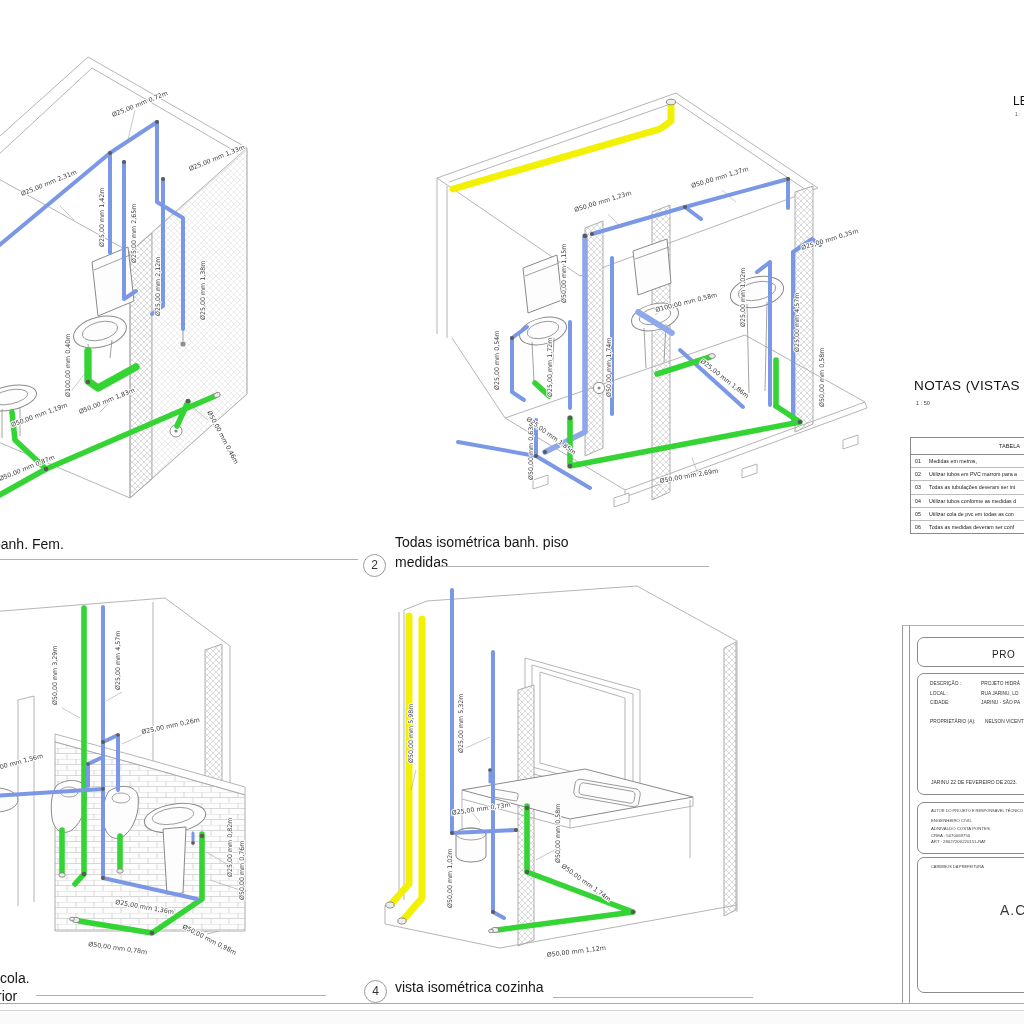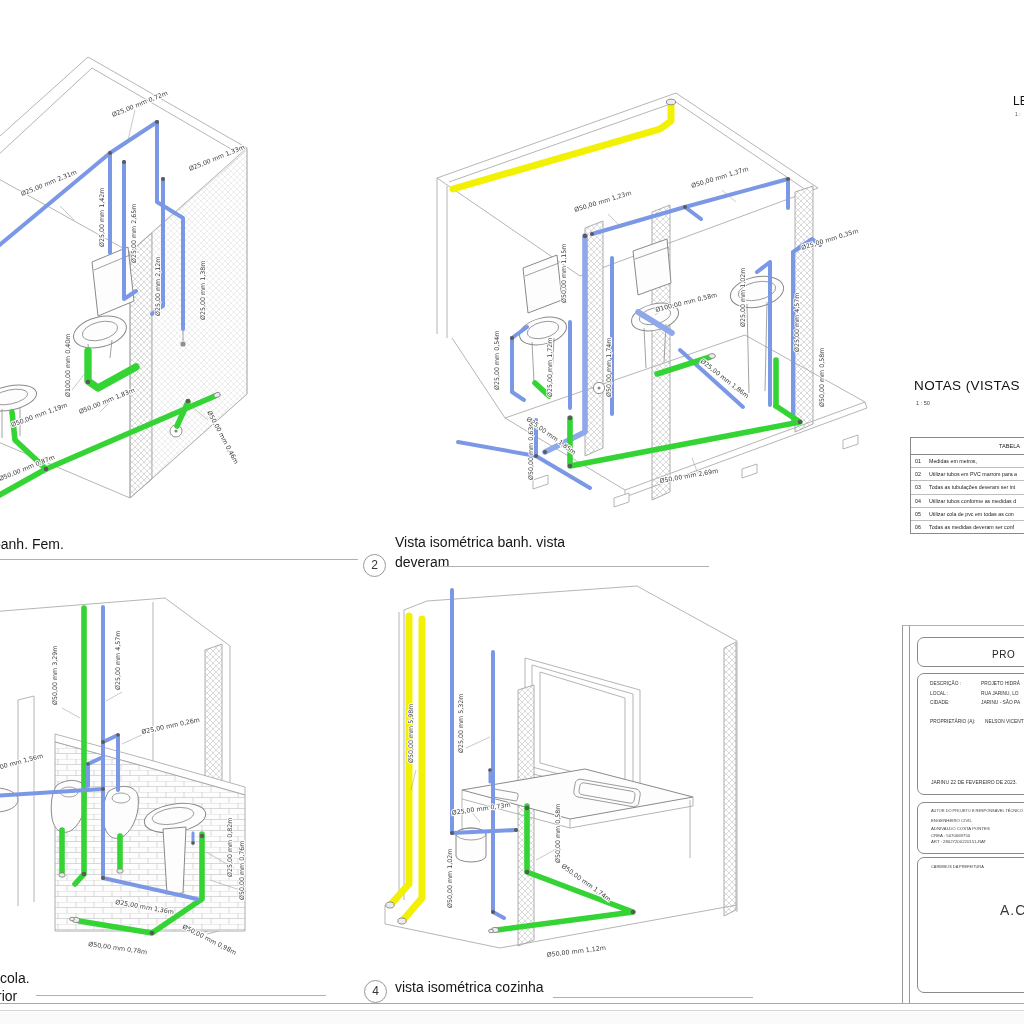--- a/index.html
+++ b/index.html
@@ -351,22 +351,22 @@
         <text class="dim" transform="translate(561 867) rotate(36)">Ø50,00 mm 1,74m</text>
         <text class="dim" transform="translate(547 957) rotate(-7)">Ø50,00 mm 1,12m</text>
       </g>
   </g>
 </svg>
 
 <div class="vlabel" style="left:-7px;top:536px">banh. Fem.</div>
 <div class="hline" style="left:0;top:559px;width:358px"></div>
 
 <div class="numcircle" style="left:363px;top:554px">2</div>
-<div class="vlabel" style="left:395px;top:534px">Vista isométrica  banh. vista</div>
-<div class="vlabel" style="left:395px;top:554px">deveram</div>
+<div class="vlabel" style="left:395px;top:534px">Todas isométrica  banh. piso</div>
+<div class="vlabel" style="left:395px;top:554px">medidas</div>
 <div class="hline" style="left:437px;top:566px;width:272px"></div>
 
 <div class="vlabel" style="left:0;top:970px">cola.</div>
 <div class="vlabel" style="left:-3px;top:988px">rior</div>
 <div class="hline" style="left:36px;top:995px;width:290px"></div>
 
 <div class="numcircle" style="left:364px;top:980px">4</div>
 <div class="vlabel" style="left:395px;top:979px">vista isométrica cozinha</div>
 <div class="hline" style="left:553px;top:997px;width:200px"></div>
 

